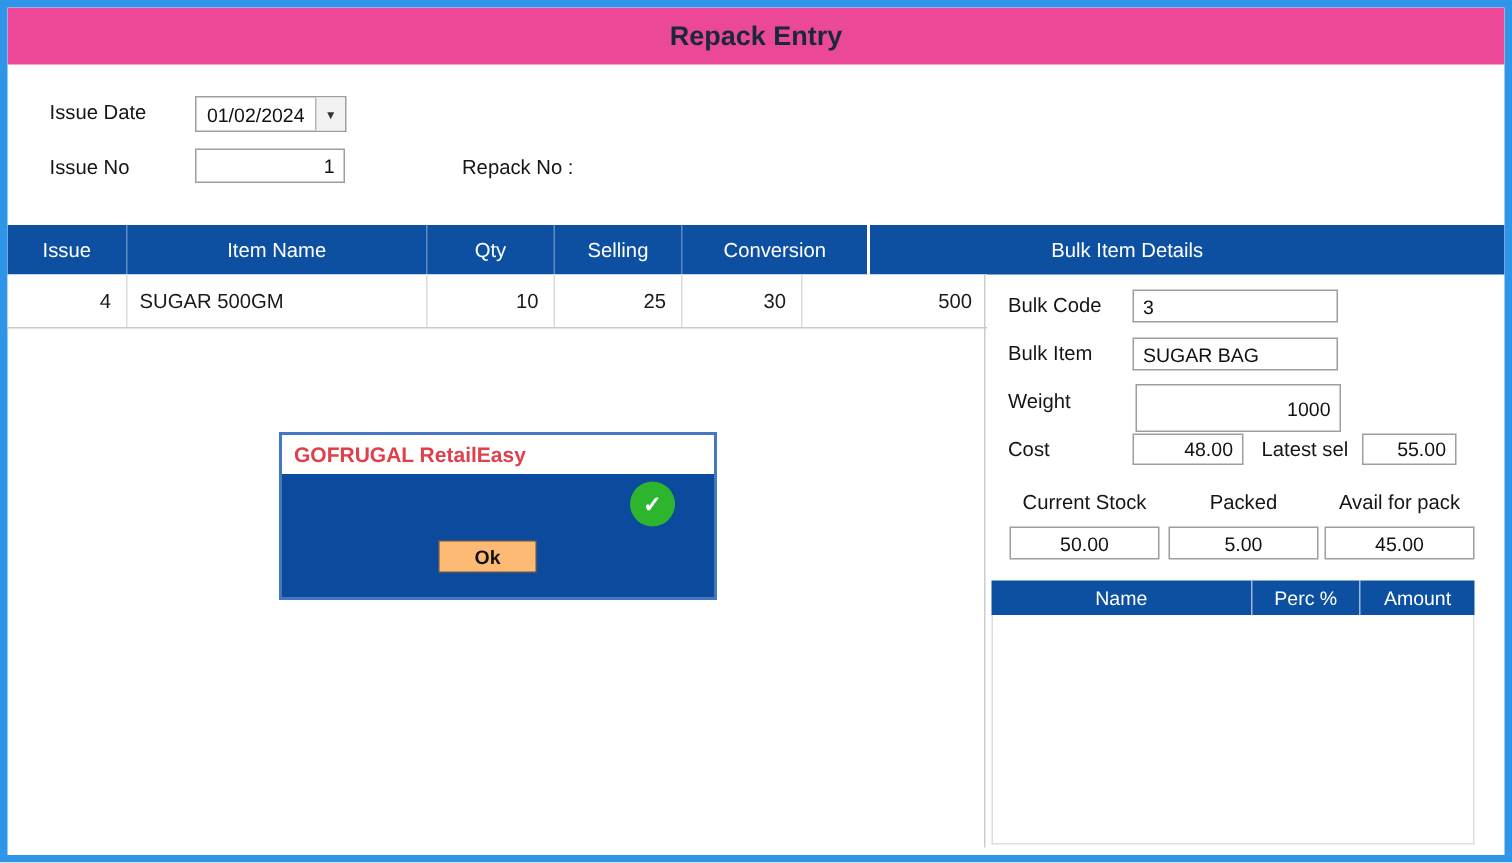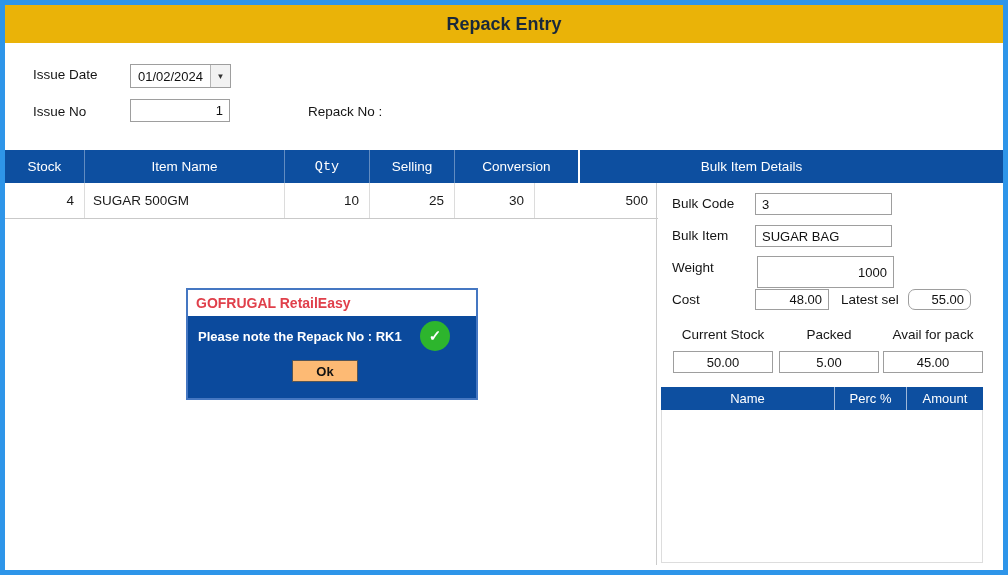--- a/index.html
+++ b/index.html
@@ -5,21 +5,21 @@
   html,body { margin:0; padding:0; background:#fff; }
   .app {
     position:relative; width:1008px; height:575px; box-sizing:border-box;
     border:5px solid #2e95e9; background:#ffffff; overflow:hidden;
     font-family:"Liberation Sans", sans-serif; color:#111;
   }
   .abs { position:absolute; box-sizing:border-box; }
 
   
   .titlebar {
-    left:0; top:0; width:998px; height:38px; background:#eab308;
+    left:0; top:0; width:998px; height:38px; background:#ec4899;
     display:flex; align-items:center; justify-content:center;
     font-size:18px; font-weight:700; color:#19283b;
   }
 
   
   .lbl { font-size:13.5px; color:#151515; white-space:nowrap; }
   .field, input.field {
     border:1px solid #9e9e9e; background:#fff; font-size:13px; color:#111;
     font-family:"Liberation Sans", sans-serif; outline:none; padding:0 6px; margin:0;
   }
@@ -100,23 +100,23 @@
         <span>▼</span>
       </span>
   </div>
 
   <span class="abs lbl" style="left:28px; top:99px;">Issue No</span>
   <input class="abs field r" style="left: 125px; top: 94px; width: 100px; height: 23px;" value="1">
 
   <span class="abs lbl" style="left:258px; top:99px;margin-left:45px;">Repack No :</span>
 
   <div class="abs grid-header">
-    <div class="gh-cell" style="width:80px;">Stock</div>
+    <div class="gh-cell" style="width:80px;">Issue</div>
     <div class="gh-cell" style="width:200px;">Item Name</div>
-    <div class="gh-cell" style="width:85px;font-family:Liberation Mono, monospace;">Qty</div>
+    <div class="gh-cell" style="width:85px;">Qty</div>
     <div class="gh-cell" style="width:85px;">Selling</div>
     <div class="gh-cell" style="width:123px; border-right:none;">Conversion</div>
     <div class="gh-sep"></div>
     <div class="gh-cell gh-bulk" style="width:343px;">Bulk Item Details</div>
   </div>
 
   <div class="abs grid-row">
     <div class="gr-cell num" style="width:80px;">4</div>
     <div class="gr-cell txt" style="width:200px;">SUGAR 500GM</div>
     <div class="gr-cell num" style="width:85px;">10</div>
@@ -132,21 +132,21 @@
 
   <span class="abs lbl" style="left:667px; top:223px;">Bulk Item</span>
   <input class="abs field l" style="left: 750px; top: 220px; width: 137px; height: 22px;" value="SUGAR BAG">
 
   <span class="abs lbl" style="left:667px; top:255px;">Weight</span>
   <input class="abs field r" style="left: 752px; top: 251px; width: 137px; height: 32px;" value="1000">
 
   <span class="abs lbl" style="left:667px; top:287px;">Cost</span>
   <input class="abs field r" style="left: 750px; top: 284px; width: 74px; height: 21px;" value="48.00">
   <span class="abs lbl" style="left:836px; top:287px;">Latest sel</span>
-  <input class="abs field r" style="left: 903px; top: 284px; width: 63px; height: 21px; border-radius: 7px;" value="55.00">
+  <input class="abs field r" style="left: 903px; top: 284px; width: 63px; height: 21px;" value="55.00">
 
   <span class="abs lbl" style="left:663px; top:322px; width:110px; text-align:center;">Current Stock</span>
   <span class="abs lbl" style="left:769px; top:322px; width:110px; text-align:center;">Packed</span>
   <span class="abs lbl" style="left:872px; top:322px; width:112px; text-align:center;">Avail for pack</span>
 
   <input class="abs field c" style="left: 668px; top: 346px; width: 100px; height: 22px;" value="50.00">
   <input class="abs field c" style="left: 774px; top: 346px; width: 100px; height: 22px;" value="5.00">
   <input class="abs field c" style="left: 878px; top: 346px; width: 100px; height: 22px;" value="45.00">
 
   <div class="abs sub-grid-header">
@@ -154,21 +154,20 @@
     <div class="sgh-cell" style="width:72px;text-align:right;">Perc %</div>
     <div class="sgh-cell" style="width:76px;">Amount</div>
   </div>
   <div class="abs sub-grid-body"></div>
 
   <div class="abs dialog">
     <div class="dialog-titlebar">
       <span>GOFRUGAL RetailEasy</span>
     </div>
     <div class="dialog-body">
-      <span class="dialog-message">Please note the Repack No : RK1</span>
       <span class="check-circle">
           <span>✓</span>
         </span>
       <button class="ok-button">Ok</button>
     </div>
   </div>
 
 </div>
 
 </body></html>

